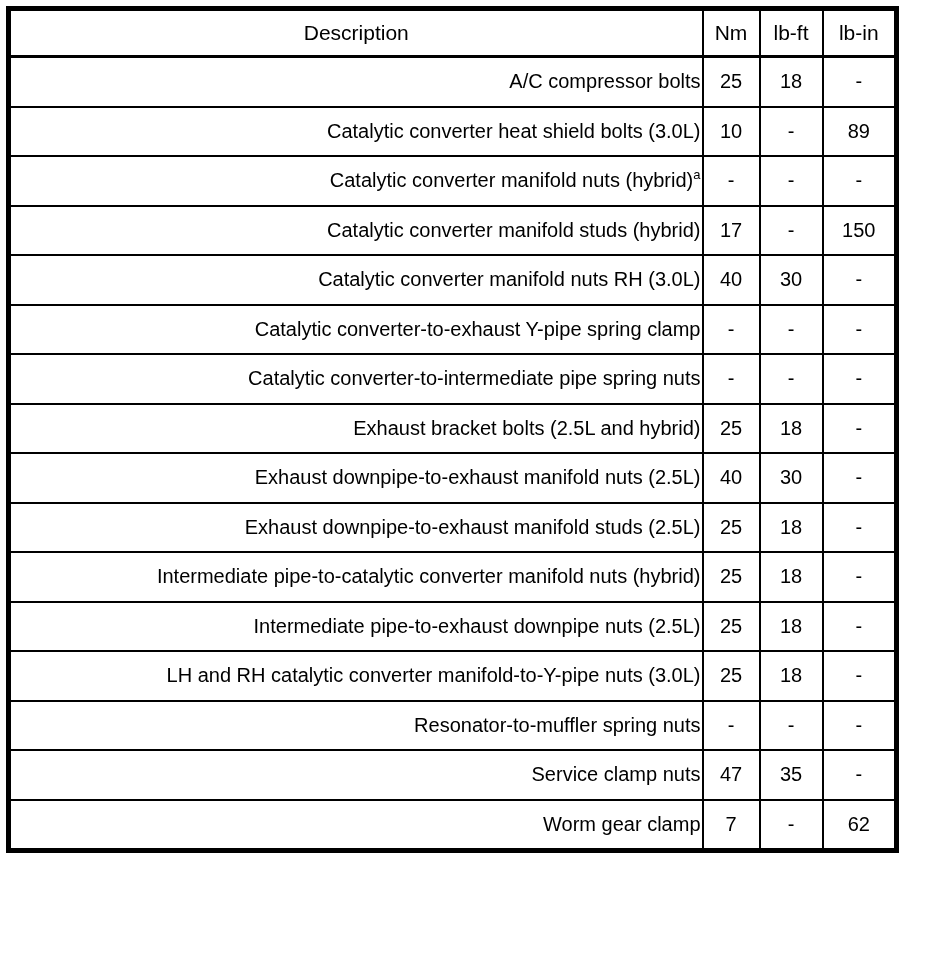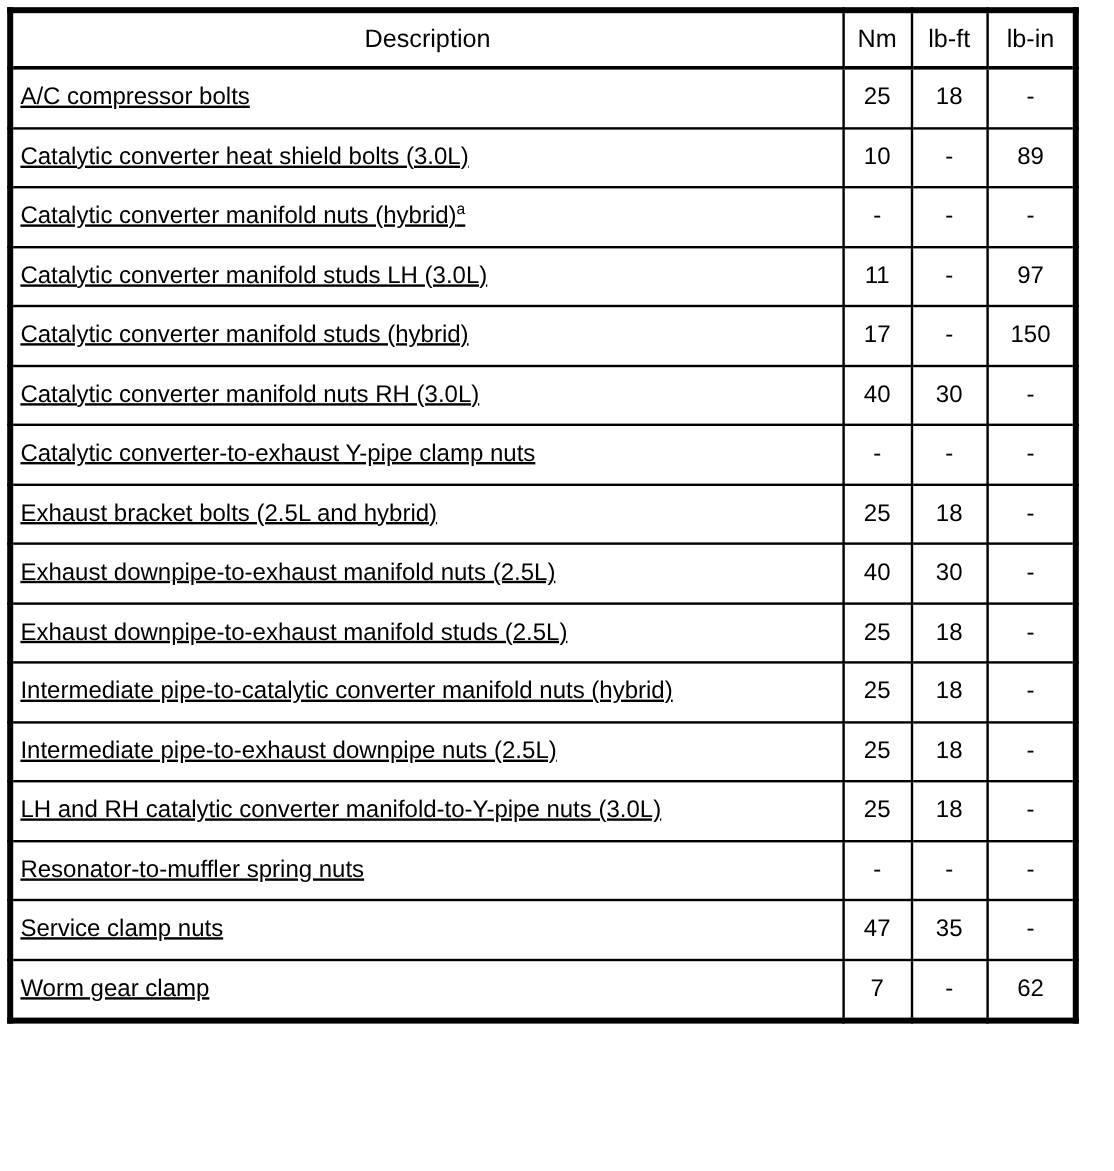--- a/index.html
+++ b/index.html
@@ -39,23 +39,22 @@
     font-weight: normal;
     text-align: center;
     height: 42px;
     border-bottom: 3px solid #000000;
     font-size: 21px;
   }
   table.spec-table tbody td {
     height: 45.5px;
   }
   td.cell-desc {
-    text-align: left;
+    text-align: right;
     padding-left: 6px;
-    text-decoration: underline;
   }
   td.cell-num {
     text-align: center;
   }
   sup.footnote-mark {
     font-size: 13px;
     line-height: 0;
     vertical-align: super;
   }
 </style>
@@ -91,39 +90,39 @@
     <td class="cell-num">-</td>
     <td class="cell-num">89</td>
   </tr>
         <tr>
     <td class="cell-desc"><span class="desc-text">Catalytic converter manifold nuts (hybrid)</span><sup class="footnote-mark">a</sup></td>
     <td class="cell-num">-</td>
     <td class="cell-num">-</td>
     <td class="cell-num">-</td>
   </tr>
         <tr>
-    <td class="cell-desc"><span class="desc-text">Catalytic converter manifold studs LH (3.0L)</span></td>
-    <td class="cell-num">11</td>
-    <td class="cell-num">-</td>
-    <td class="cell-num">97</td>
-  </tr>
-        <tr>
     <td class="cell-desc"><span class="desc-text">Catalytic converter manifold studs (hybrid)</span></td>
     <td class="cell-num">17</td>
     <td class="cell-num">-</td>
     <td class="cell-num">150</td>
   </tr>
         <tr>
     <td class="cell-desc"><span class="desc-text">Catalytic converter manifold nuts RH (3.0L)</span></td>
     <td class="cell-num">40</td>
     <td class="cell-num">30</td>
     <td class="cell-num">-</td>
   </tr>
         <tr>
-    <td class="cell-desc"><span class="desc-text">Catalytic converter-to-exhaust Y-pipe clamp nuts</span></td>
+    <td class="cell-desc"><span class="desc-text">Catalytic converter-to-exhaust Y-pipe spring clamp</span></td>
+    <td class="cell-num">-</td>
+    <td class="cell-num">-</td>
+    <td class="cell-num">-</td>
+  </tr>
+        <tr>
+    <td class="cell-desc"><span class="desc-text">Catalytic converter-to-intermediate pipe spring nuts</span></td>
     <td class="cell-num">-</td>
     <td class="cell-num">-</td>
     <td class="cell-num">-</td>
   </tr>
         <tr>
     <td class="cell-desc"><span class="desc-text">Exhaust bracket bolts (2.5L and hybrid)</span></td>
     <td class="cell-num">25</td>
     <td class="cell-num">18</td>
     <td class="cell-num">-</td>
   </tr>

